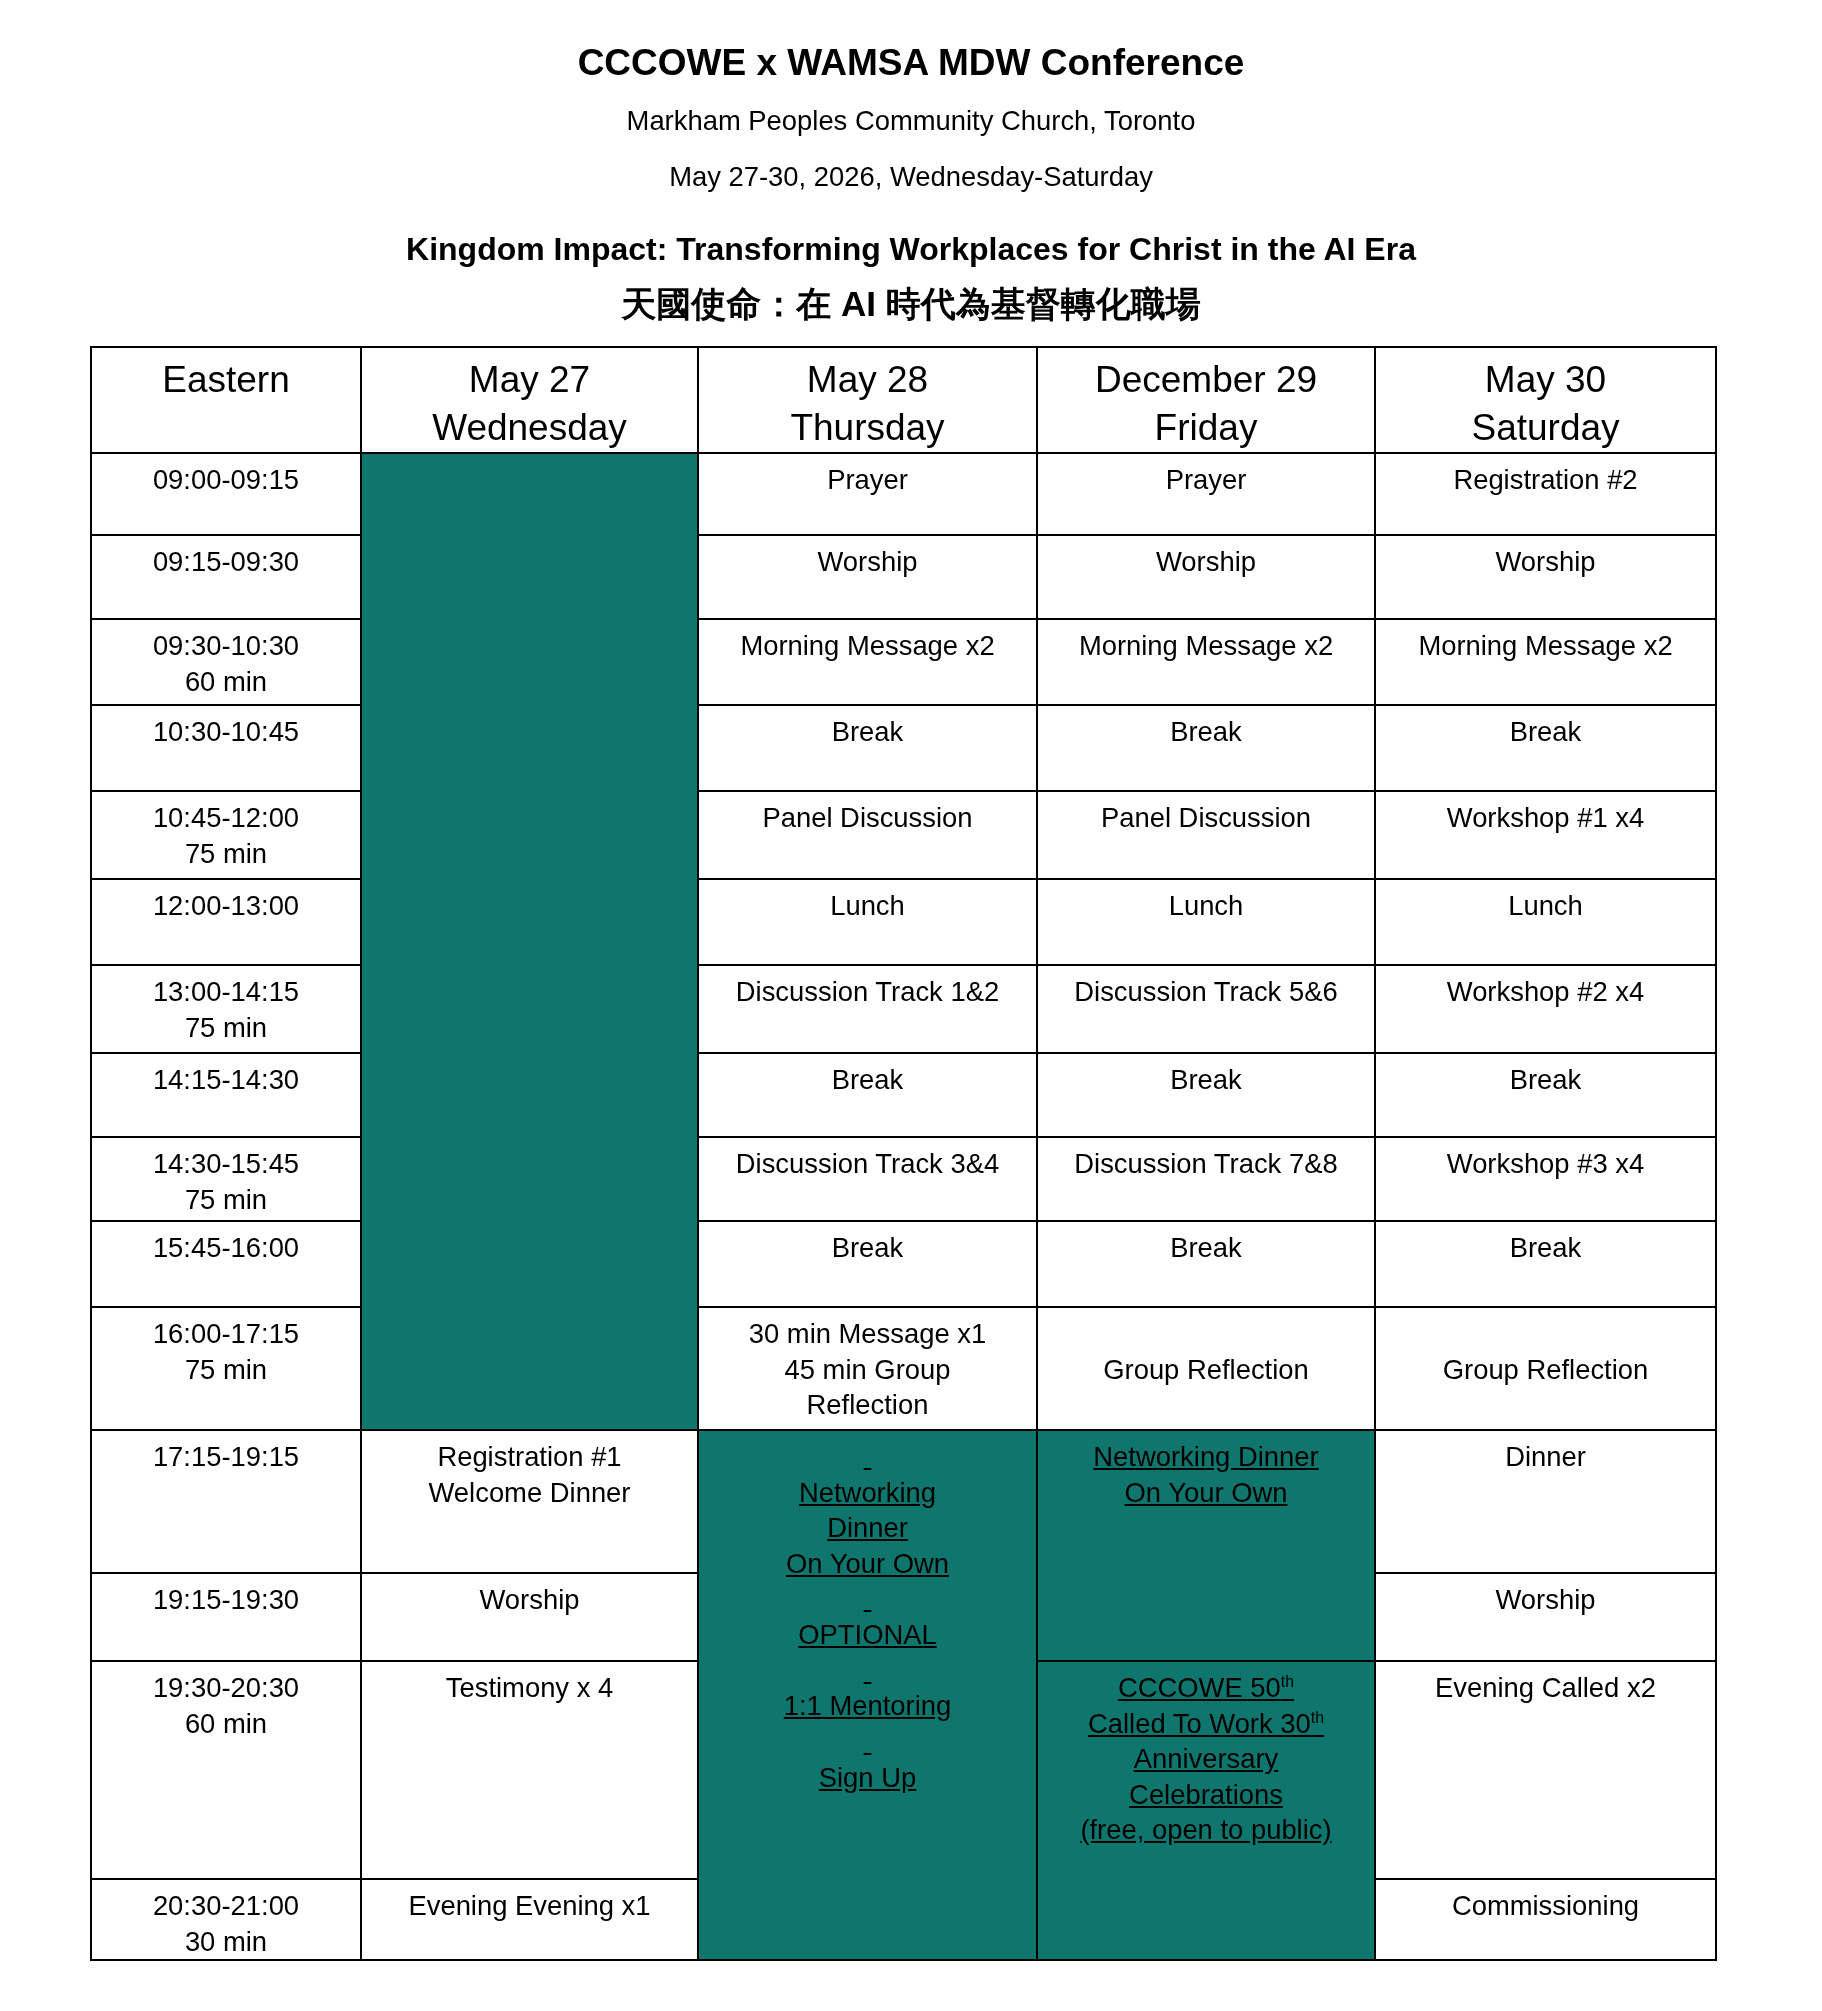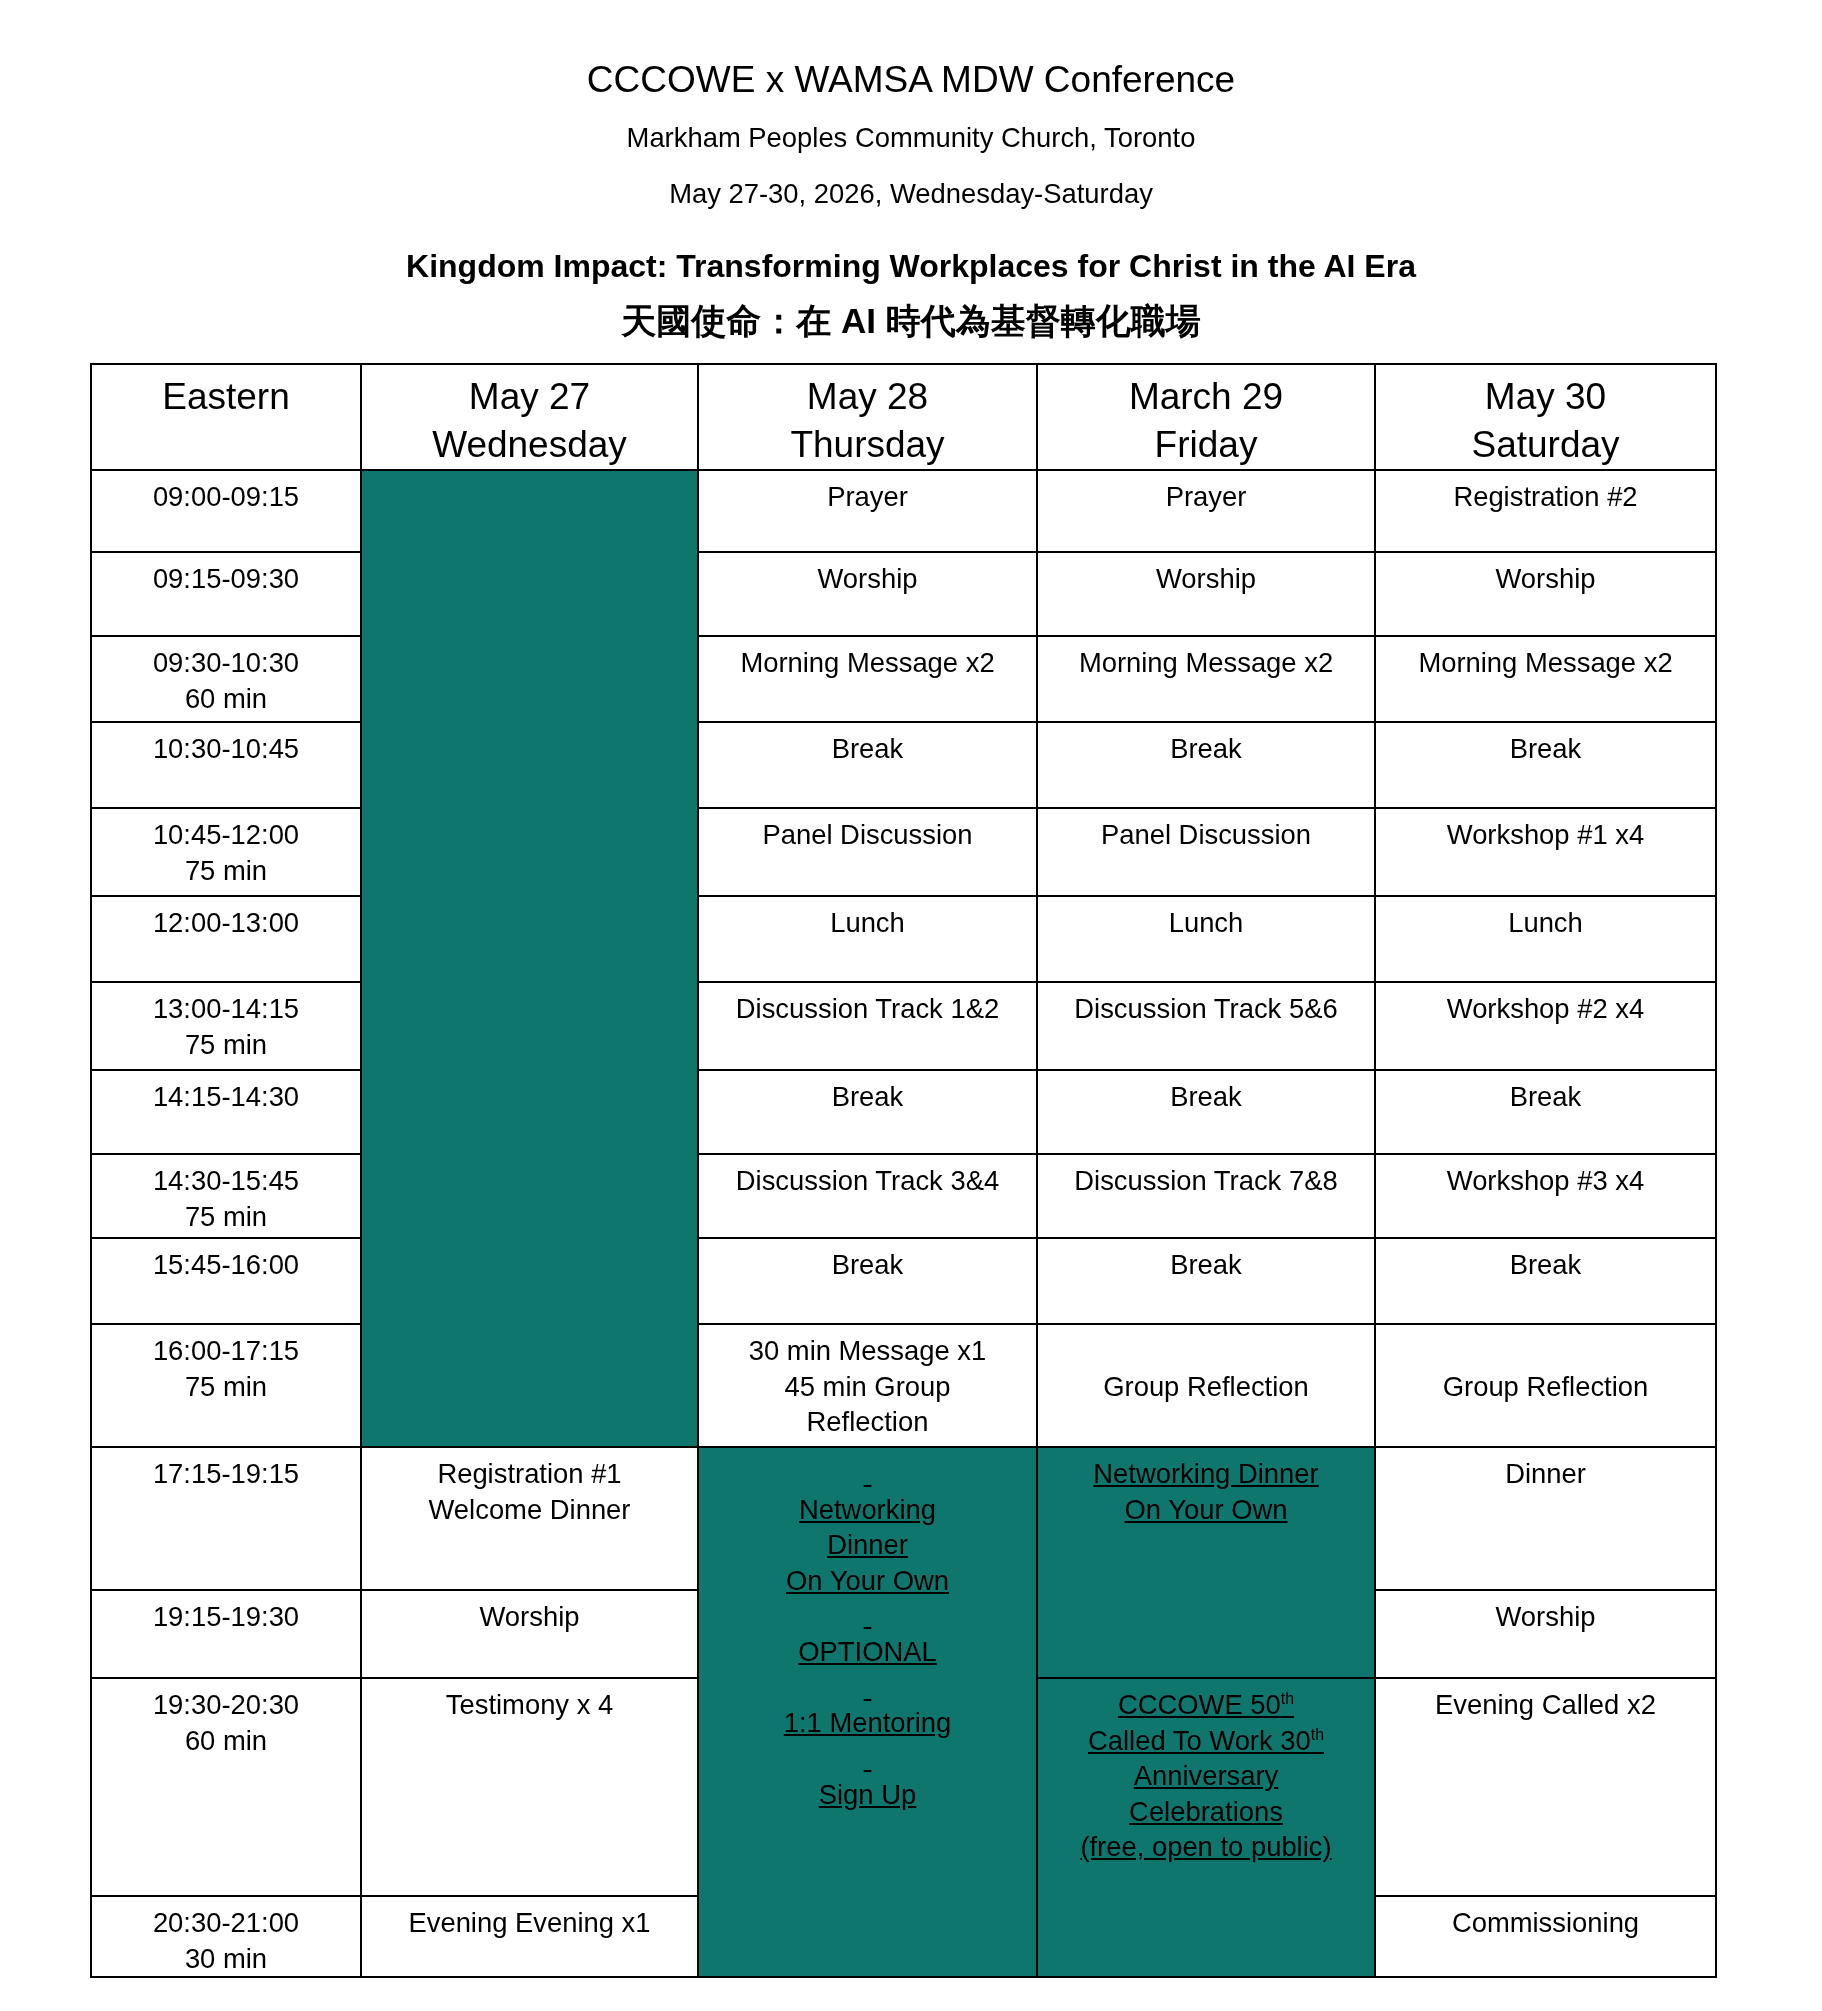--- a/index.html
+++ b/index.html
@@ -4,21 +4,21 @@
 <style>
   html,body { margin:0; padding:0; background:#ffffff; }
   body {
     width:1822px; height:2011px; overflow:hidden;
     font-family:"Liberation Sans", sans-serif; color:#000;
     -webkit-font-smoothing:antialiased;
   }
   .page { width:1822px; height:2011px; background:#fff; }
   .titles { text-align:center; padding-top:33px; }
   .title-zh  { font-size:43px; font-weight:bold; line-height:1.2; }
-  .title-en  { font-size:37px; font-weight:normal; line-height:1.2; margin-top:25px; }
+  .title-en  { font-size:37px; font-weight:bold; line-height:1.2; margin-top:8px; }
   .venue     { font-size:27.4px; line-height:1.3;  margin-top:17.6px; }
   .dates     { font-size:27.4px; line-height:1.3;  margin-top:20px; }
   .theme-en  { font-size:32px; font-weight:bold; line-height:1.25; margin-top:35px; }
   .theme-zh  { font-size:35px; font-weight:bold; line-height:1.3;  margin-top:11.8px; }
 
   table.schedule {
     border-collapse:collapse; table-layout:fixed;
     margin:19.6px 0 0 90px; width:1625px;
     font-size:27.4px; line-height:1.3;
   }
@@ -58,21 +58,21 @@
           <th class="tz-head">Eastern</th>
           <th class="day-head">
             <div>May 27</div>
             <div>Wednesday</div>
           </th>
           <th class="day-head">
             <div>May 28</div>
             <div>Thursday</div>
           </th>
           <th class="day-head">
-            <div>March 29</div>
+            <div>December 29</div>
             <div>Friday</div>
           </th>
           <th class="day-head">
             <div>May 30</div>
             <div>Saturday</div>
           </th>
         </tr>
         <tr style="height: 82px;">
           <td>
             <div class="t-time">09:00-09:15</div>

